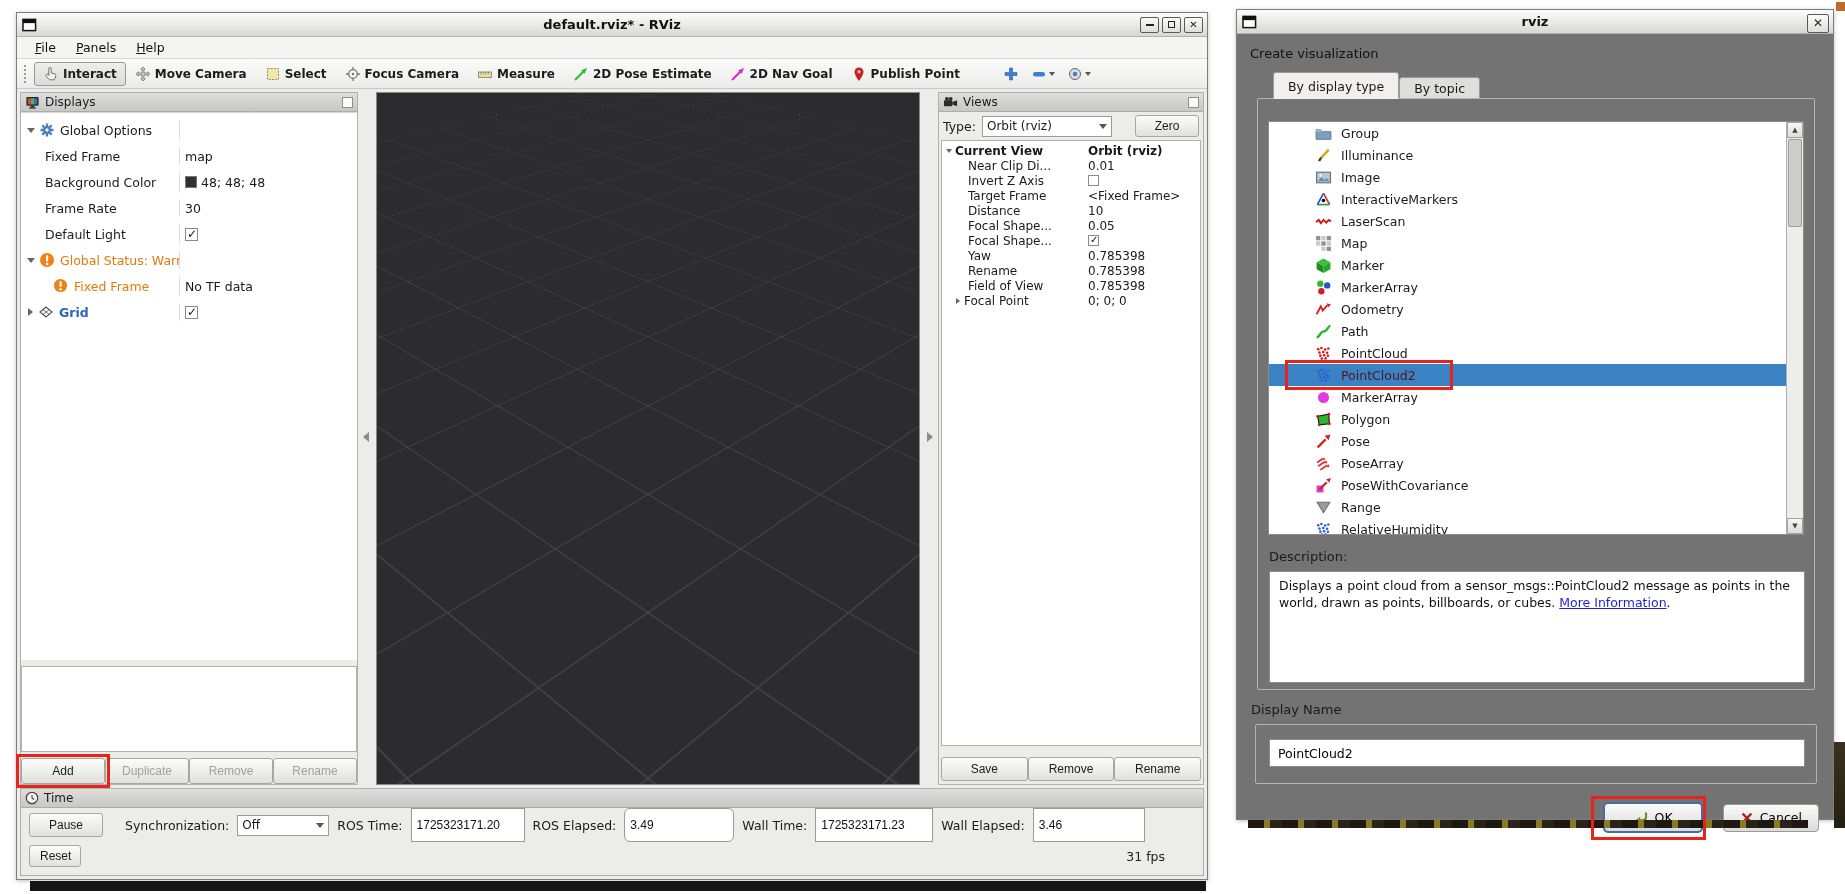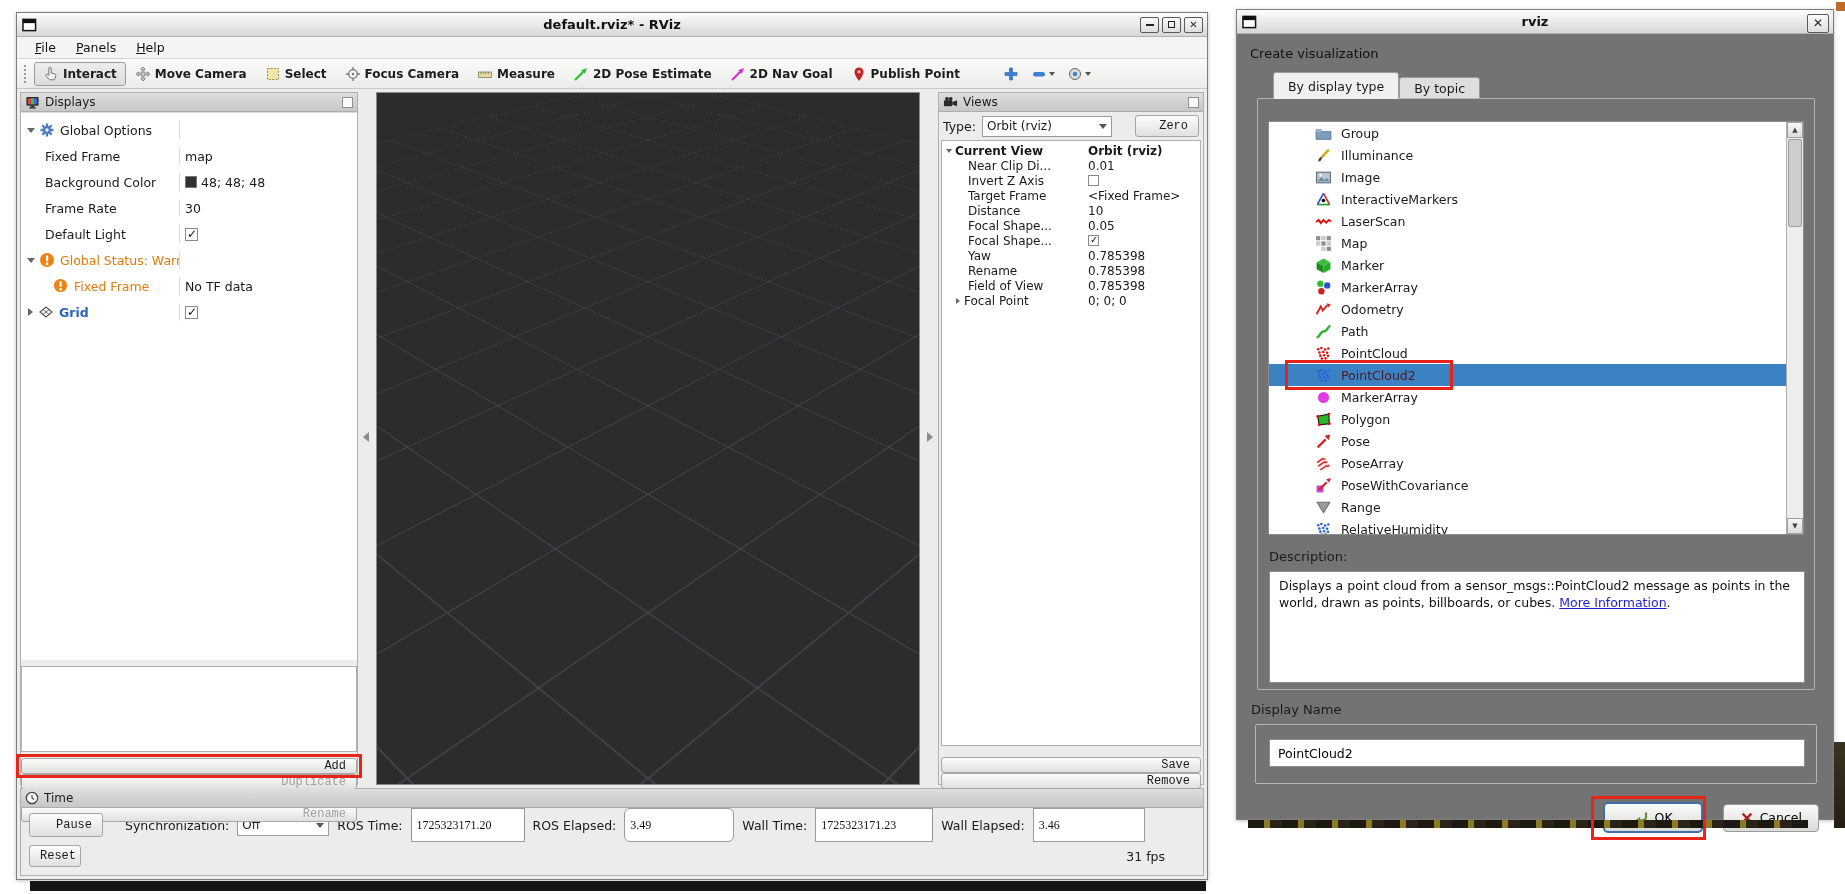--- a/index.html
+++ b/index.html
@@ -48,22 +48,22 @@
   .exp-right { width:0; height:0; border-top:4px solid transparent; border-bottom:4px solid transparent; border-left:5px solid #666; margin:0 5px 0 7px; flex:none; }
   .ticon { width:16px; height:16px; flex:none; margin-right:5px; }
   .ind1 { padding-left:24px; }
   .warn-text { color:#e07b10; }
   .grid-text { color:#2a66b8; font-weight:bold; }
   .checkbox { width:13px; height:13px; background:#fff; border:1px solid #8a8a88; position:relative; flex:none; }
   .checkbox.checked::after { content:"✓"; position:absolute; left:1px; top:-2px; font-size:12px; font-weight:bold; color:#111; }
   .chip { width:12px; height:12px; border:1px solid #777; flex:none; }
 
   .sub-empty { height:86px; background:#fff; border:1px solid #b0b0ae; margin:6px 0; }
-  .btnrow { display:flex; gap:0; height:26px;flex-direction:column; }
-  .btn { background:linear-gradient(#fcfcfb,#e0e0de); border:1px solid #a6a6a4; border-radius:3px; font-size:12px; color:#1c1c1c; padding:0 10px; font-family:Liberation Mono, monospace; position:relative;text-align:right; }
+  .btnrow { display:flex; gap:0; height:26px; }
+  .btn { background:linear-gradient(#fcfcfb,#e0e0de); border:1px solid #a6a6a4; border-radius:3px; font-size:12px; color:#1c1c1c; padding:0 10px; font-family:Liberation Sans, sans-serif; position:relative; }
   .btn.disabled { color:#a0a09e; }
   .btnrow .btn { flex:1; }
 
   
   .split { width:18px; position:relative; }
   .split .arr-left { position:absolute; top:49%; left:5px; width:0; height:0; border-top:5px solid transparent; border-bottom:5px solid transparent; border-right:6px solid #8a8a88; }
   .split .arr-right { position:absolute; top:49%; right:5px; width:0; height:0; border-top:5px solid transparent; border-bottom:5px solid transparent; border-left:6px solid #8a8a88; }
   #viewport { flex:1; background:#2c2c2e; border:1px solid #88888a; position:relative; overflow:hidden; }
   .grid3d { position:absolute; left:50%; top:40%; width:1700px; height:1700px; margin:-850px 0 0 -850px;
     background-image:linear-gradient(#46464a 1.2px, transparent 1.2px), linear-gradient(90deg,#46464a 1.2px, transparent 1.2px);
@@ -86,21 +86,21 @@
   .vrow .ind { padding-left:26px; }
   .vrow.bold { font-weight:bold; }
   .vrow .checkbox { width:11px; height:11px; }
   .vrow .checkbox.checked::after { font-size:10px; top:-2px; }
   #views-panel .btnrow { margin:0 2px 3px 2px; height:24px; }
 
   
   #time-panel { height:88px; margin:0 3px 3px 3px; }
   .time-body { padding:4px 8px 0 8px; }
   .time-row1 { display:flex; align-items:center; gap:8px; height:26px; font-size:12.5px; }
-  .tinput { background:#fff; border:1px solid #9a9a98; height:22px; font-size:12px; padding:16px 5px; font-family:Liberation Serif, serif; color:#111; }
+  .tinput { background:#fff; border:1px solid #9a9a98; height:22px; font-size:12px; padding:16px 5px; font-family:Liberation Sans, sans-serif; color:#111; }
   #pause-btn { width:74px; height:24px; margin-right:14px; }
   #sync-select { width:92px; }
   .time-row2 { display:flex; align-items:center; margin-top:6px; height:24px; }
   #reset-btn { width:52px; height:22px; }
   .fps { margin-left:auto; margin-right:30px; font-size:12.5px; color:#222; }
 
   
   #dialog { left:1236px; top:9px; width:598px; height:811px; background:#737373; display:flex; flex-direction:column; }
   .dlg-body { flex:1; position:relative; }
   .dlg-heading { position:absolute; left:13px; top:12px; font-size:13px; color:#111; }

